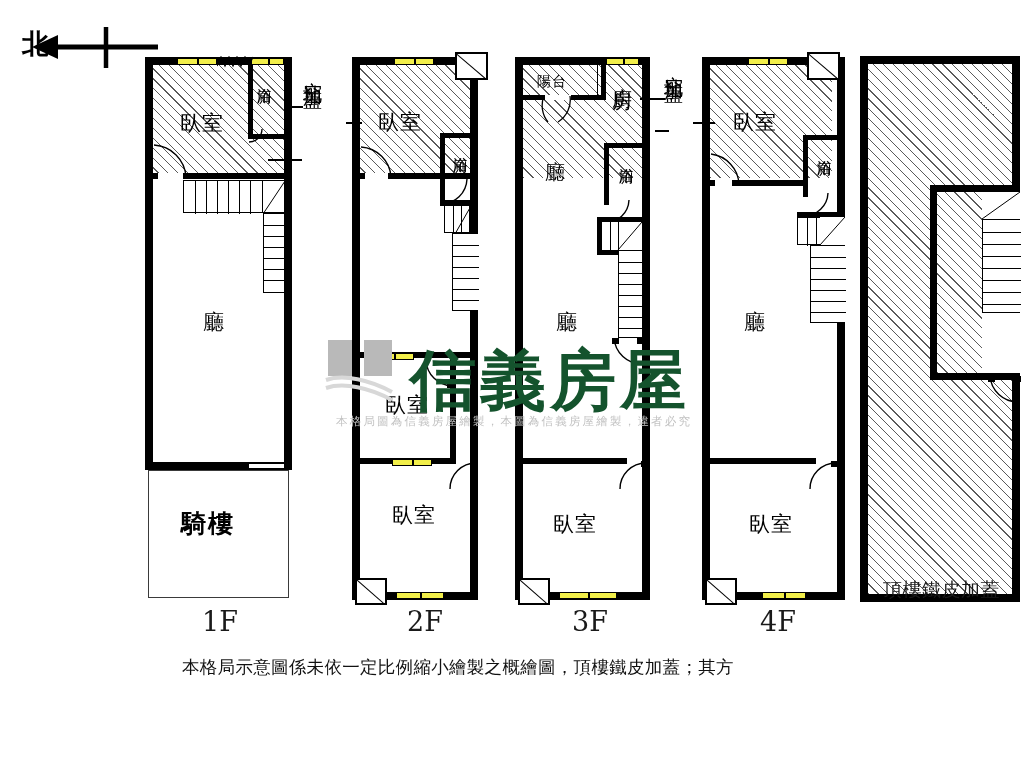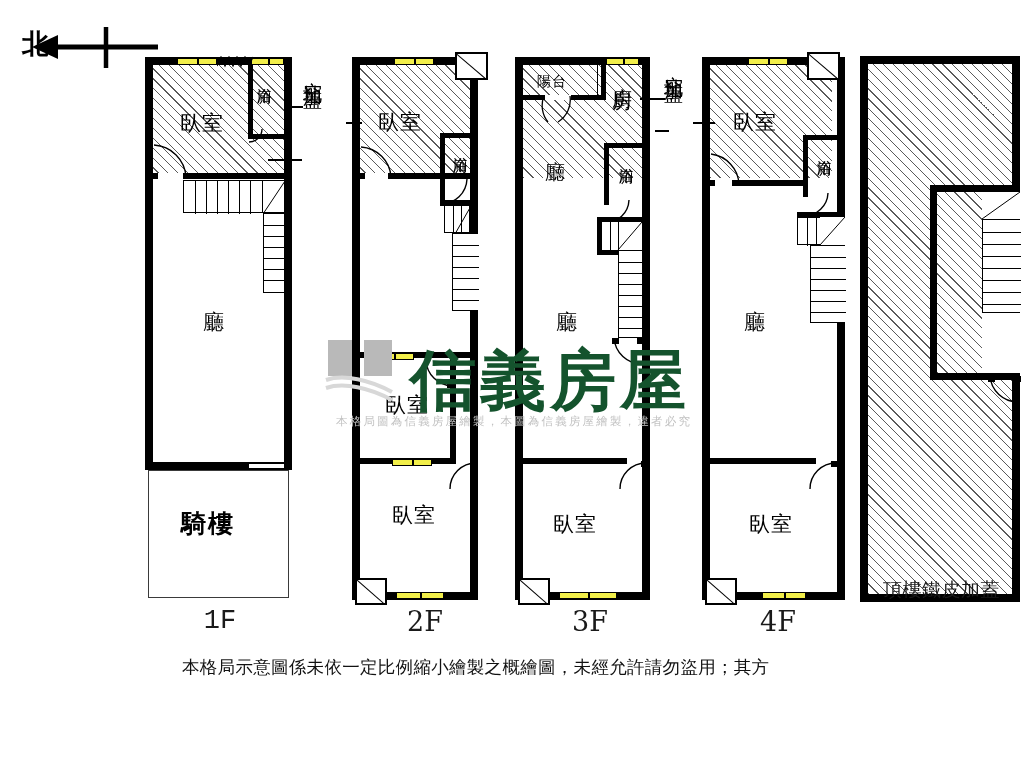--- a/index.html
+++ b/index.html
@@ -130,21 +130,21 @@
 
 <div class="abs" style="left:249px;top:463px;width:35px;height:6px;background:#fff;border-top:1px solid #000;border-bottom:1px solid #000;box-sizing:border-box;"></div>
 
 <div class="abs" style="left:148px;top:470px;width:141px;height:128px;border:1.5px solid #3a3a3a;box-sizing:border-box;background:#fff;"></div>
 <div class="lbl" style="left:181px;top:511px;font-size:25px;font-weight:bold;letter-spacing:2px;">騎樓</div>
 
 <div class="vlbl" style="left:303px;top:66px;font-size:19px;letter-spacing:3px;">空地加蓋</div>
 <div class="thin" style="left:292px;top:106px;width:11px;height:2px;"></div>
 <div class="thin" style="left:268px;top:159px;width:34px;height:2px;"></div>
 
-<div class="fcap" style="left:175px;top:606px;width:90px;font-family:Liberation Mono, monospace;">1F</div>
+<div class="fcap" style="left:175px;top:606px;width:90px;">1F</div>
 
 <div class="hatch" style="left:360px;top:65px;width:110px;height:113px;"></div>
 
 <div class="wall" style="left:352px;top:57px;width:126px;height:8px;"></div>
 <div class="wall" style="left:352px;top:57px;width:8px;height:543px;"></div>
 <div class="wall" style="left:470px;top:57px;width:8px;height:543px;"></div>
 <div class="wall" style="left:352px;top:592px;width:126px;height:8px;"></div>
 
 <div class="win" style="left:394px;top:58px;width:40px;height:7px;">
     <div class="mul" style="left:19px;"></div>
@@ -416,14 +416,14 @@
     <path d="M6,4 L30,4 L30,40 L6,40 Z" fill="#b9b9b9"></path>
     <path d="M42,4 L70,4 L70,40 L42,40 Z" fill="#b9b9b9"></path>
     <path d="M4,44 C22,38 48,44 70,56" fill="none" stroke="#d8d8d8" stroke-width="4"></path>
     <path d="M4,52 C22,46 48,52 70,64" fill="none" stroke="#d8d8d8" stroke-width="4"></path>
   </svg>
   <div class="wmtext">信義房屋</div>
   <div class="wmsmall">本格局圖為信義房屋繪製，本圖為信義房屋繪製，違者必究</div>
 </div>
 
 <div id="disclaimer">
-  <div>本格局示意圖係未依一定比例縮小繪製之概繪圖，未經允許請勿盜用；其方</div>
+  <div>本格局示意圖係未依一定比例縮小繪製之概繪圖，頂樓鐵皮加蓋；其方</div>
 </div>
 
 </body></html>

